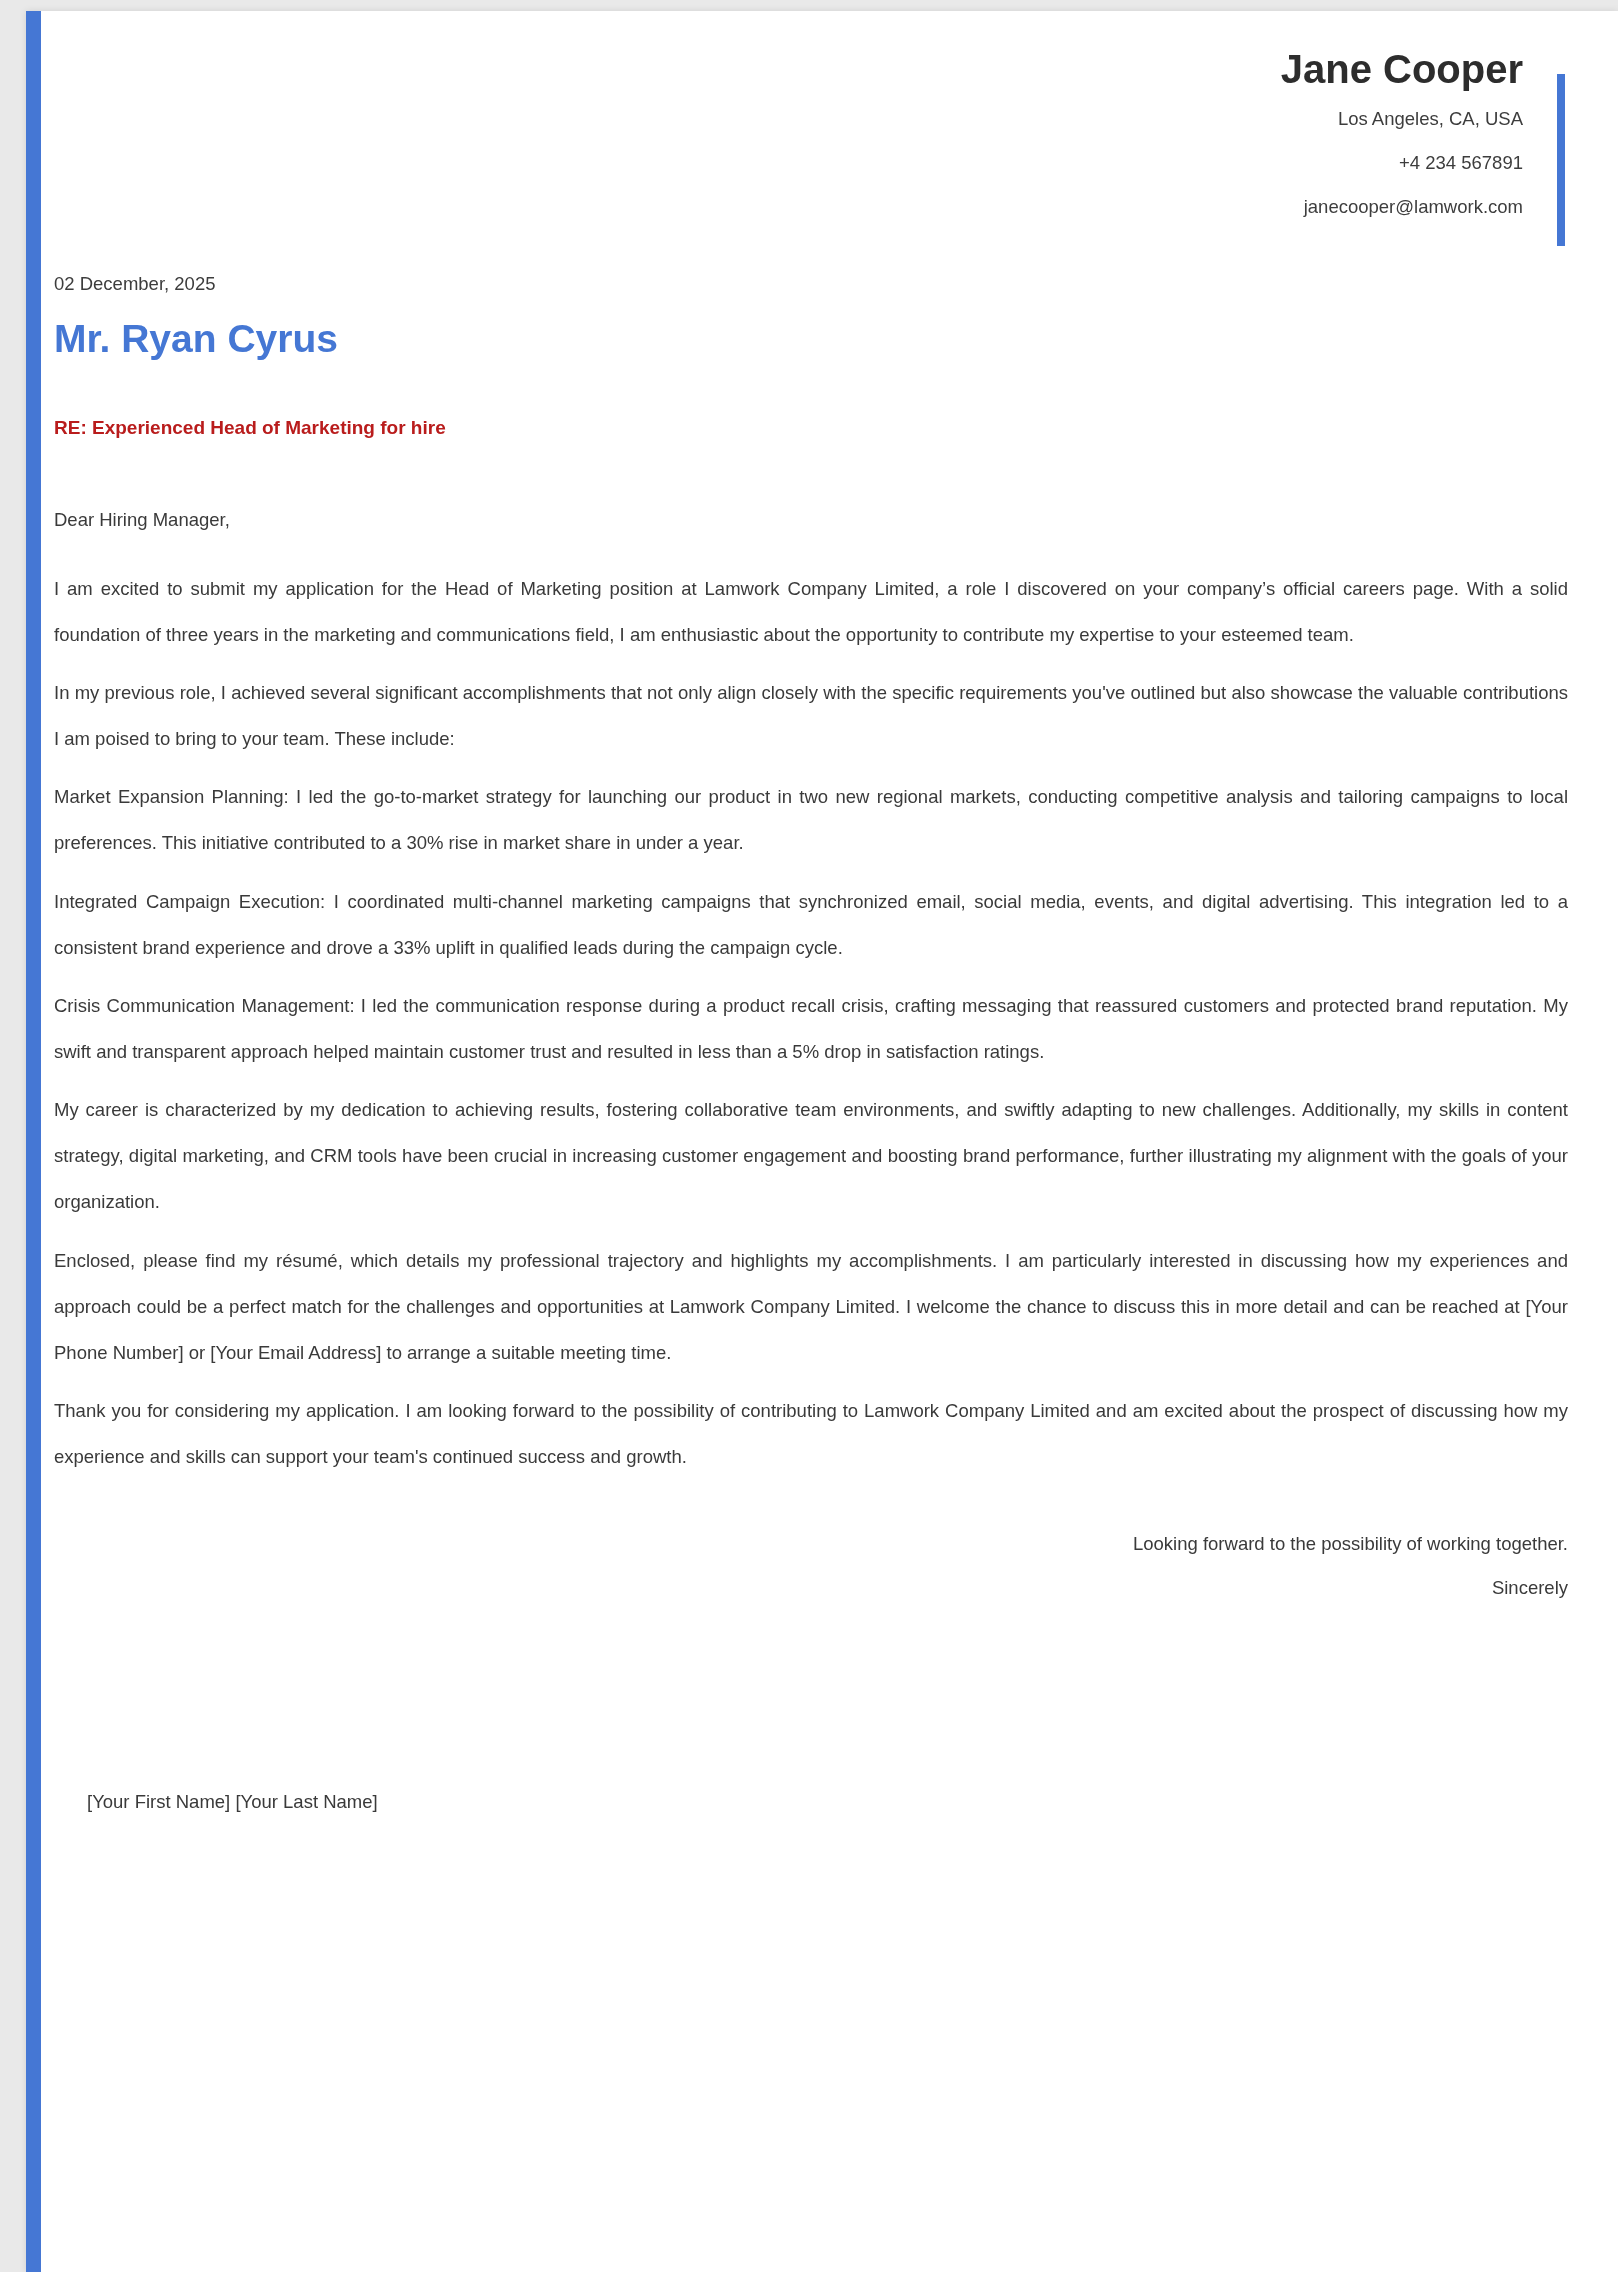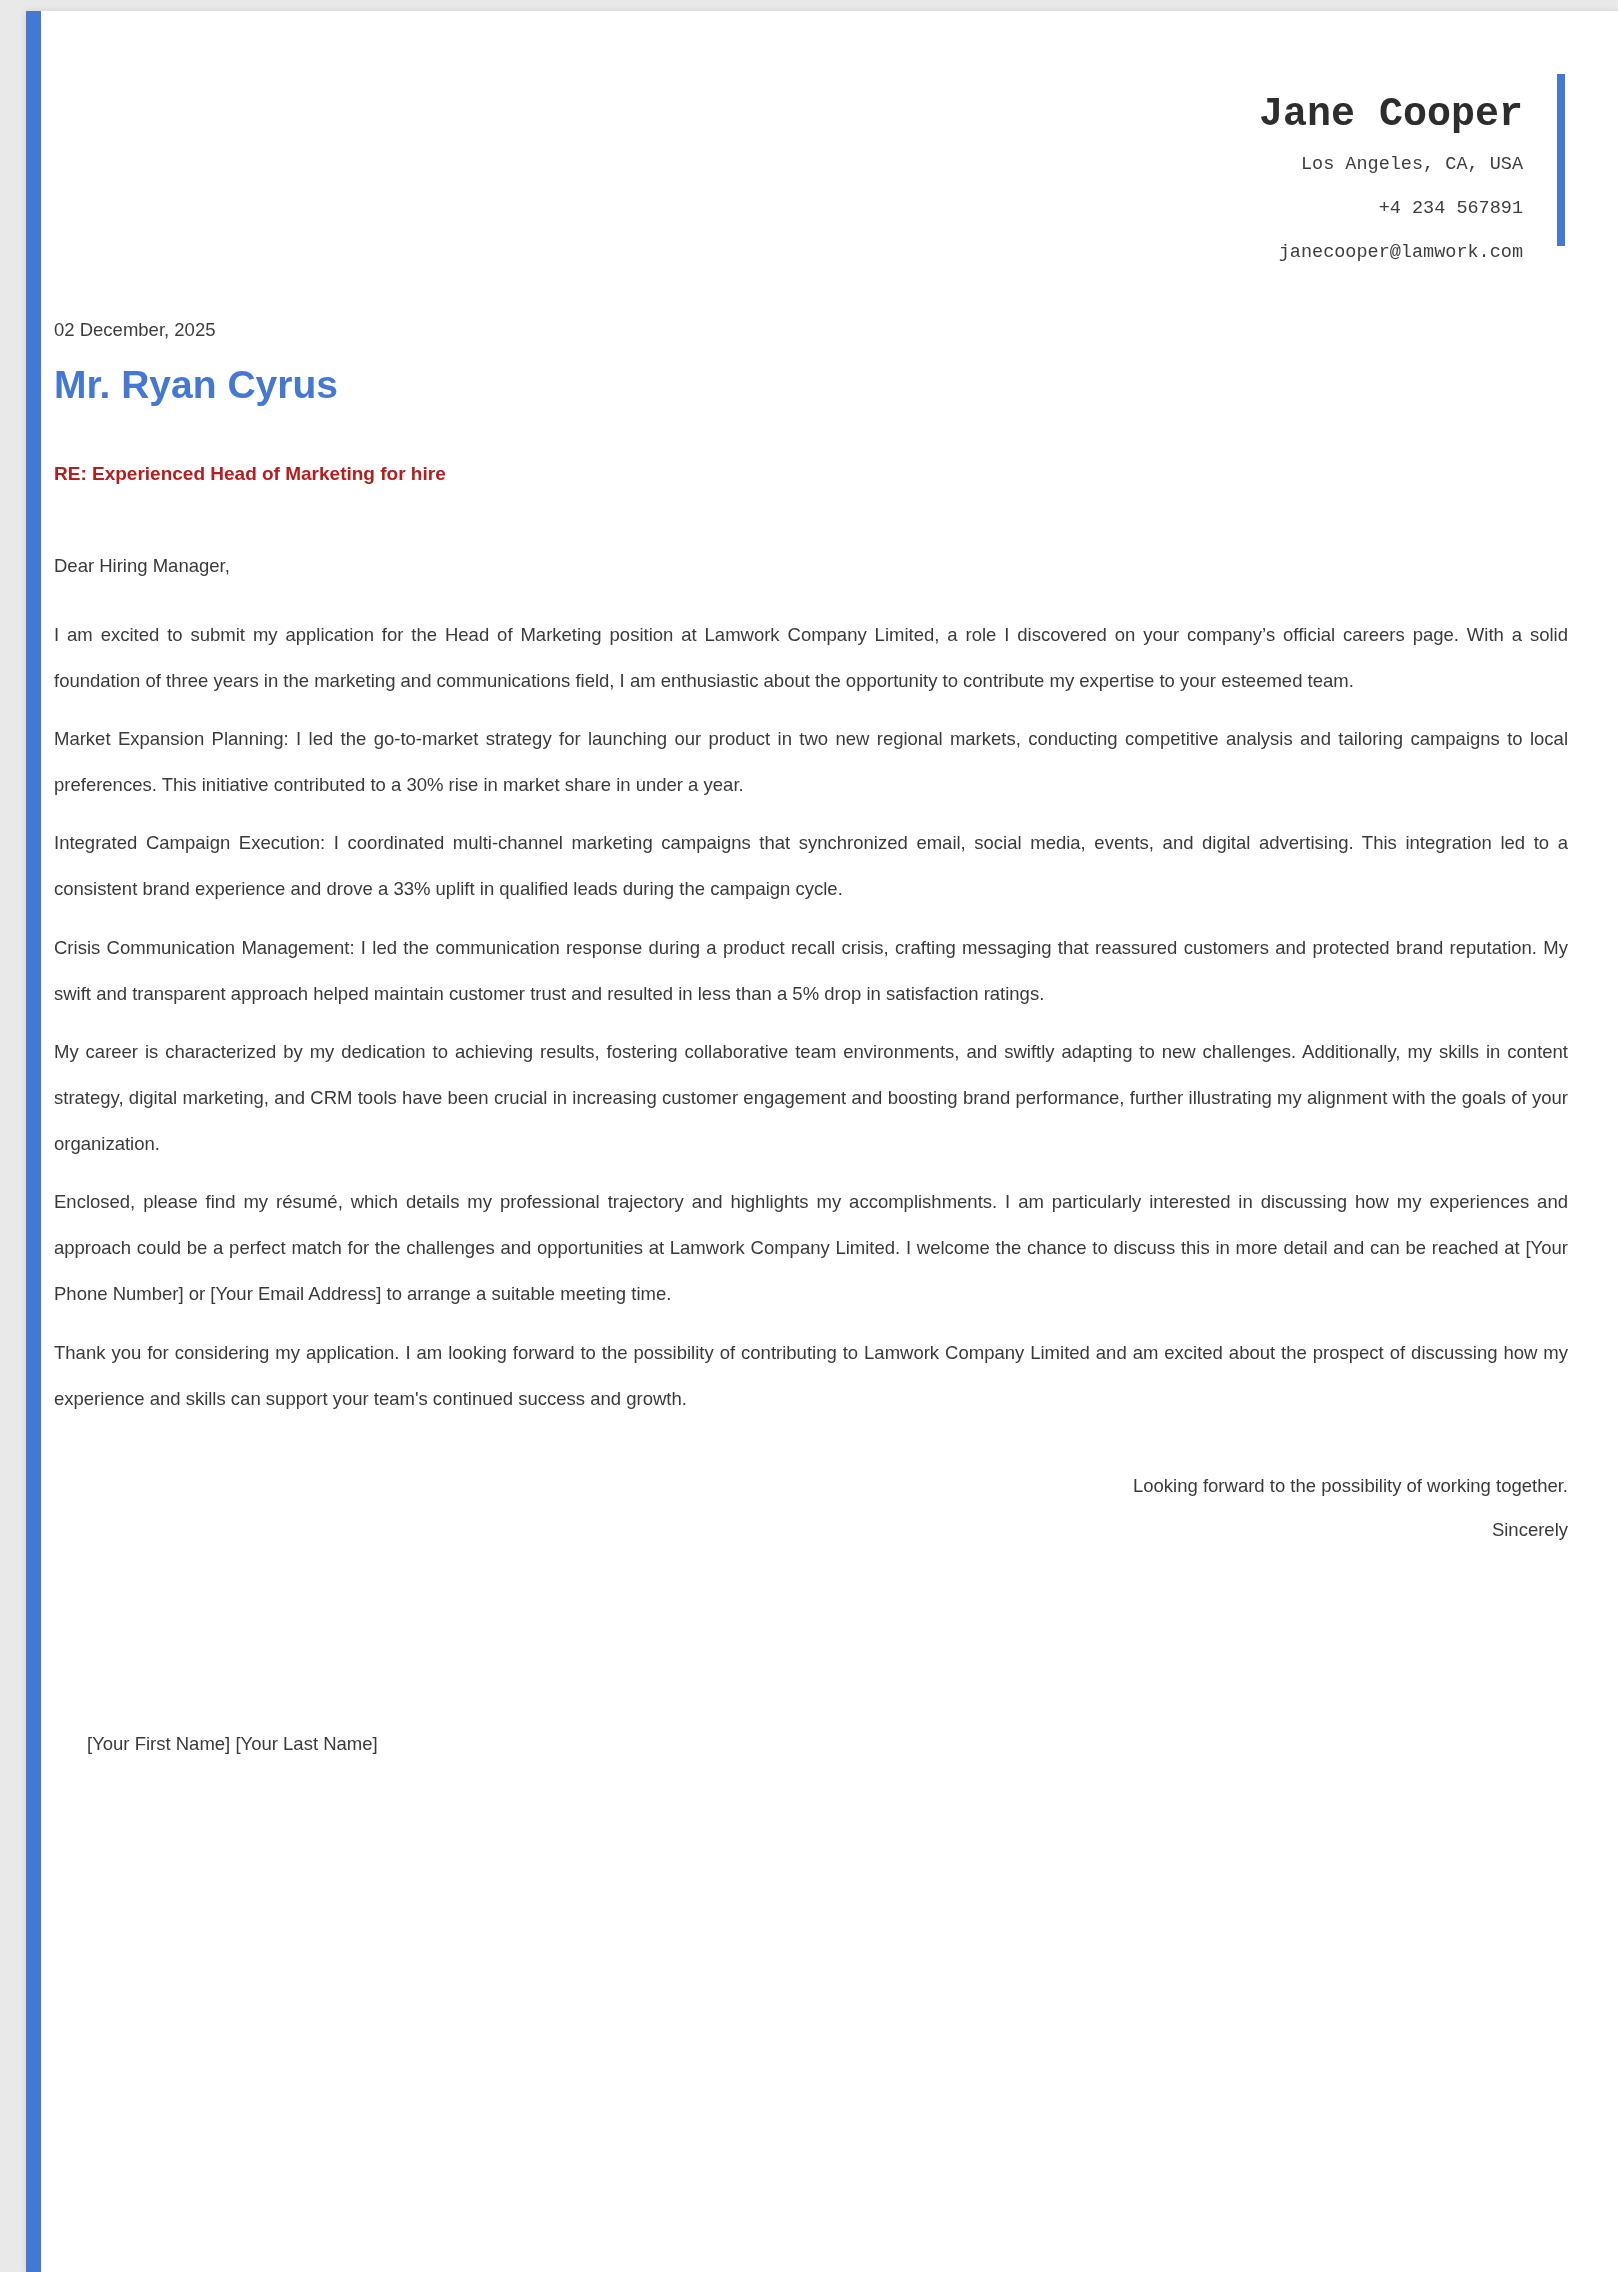--- a/index.html
+++ b/index.html
@@ -28,23 +28,22 @@
   .accent-strip {
     position: absolute;
     left: 0;
     top: 0;
     width: 15px;
     height: 100%;
     background: var(--accent, #4577d4);
   }
   .header {
     position: relative;
-    padding: 81px 95px 0 0;
+    padding: 35px 95px 0 0;
     text-align: right;
-    font-family: Liberation Mono, monospace;
   }
   .header-name {
     font-size: 40px;
     font-weight: 700;
     color: #2d2d2d;
     line-height: 1.15;
   }
   .header-contact {
     font-size: 18.5px;
     color: #3d3d3d;
@@ -137,20 +136,21 @@
 
     <div class="recipient-name">Mr. Ryan Cyrus</div>
 
 
     <div class="subject-line">RE: Experienced Head of Marketing for hire</div>
 
     <div class="salutation">Dear Hiring Manager,</div>
 
     <div class="letter-body">
       <p>I am excited to submit my application for the Head of Marketing position at Lamwork Company Limited, a role I discovered on your company’s official careers page. With a solid foundation of three years in the marketing and communications field, I am enthusiastic about the opportunity to contribute my expertise to your esteemed team.</p>
+      <p>In my previous role, I achieved several significant accomplishments that not only align closely with the specific requirements you've outlined but also showcase the valuable contributions I am poised to bring to your team. These include:</p>
       <p>Market Expansion Planning: I led the go-to-market strategy for launching our product in two new regional markets, conducting competitive analysis and tailoring campaigns to local preferences. This initiative contributed to a 30% rise in market share in under a year.</p>
       <p>Integrated Campaign Execution: I coordinated multi-channel marketing campaigns that synchronized email, social media, events, and digital advertising. This integration led to a consistent brand experience and drove a 33% uplift in qualified leads during the campaign cycle.</p>
       <p>Crisis Communication Management: I led the communication response during a product recall crisis, crafting messaging that reassured customers and protected brand reputation. My swift and transparent approach helped maintain customer trust and resulted in less than a 5% drop in satisfaction ratings.</p>
       <p>My career is characterized by my dedication to achieving results, fostering collaborative team environments, and swiftly adapting to new challenges. Additionally, my skills in content strategy, digital marketing, and CRM tools have been crucial in increasing customer engagement and boosting brand performance, further illustrating my alignment with the goals of your organization.</p>
       <p>Enclosed, please find my résumé, which details my professional trajectory and highlights my accomplishments. I am particularly interested in discussing how my experiences and approach could be a perfect match for the challenges and opportunities at Lamwork Company Limited. I welcome the chance to discuss this in more detail and can be reached at [Your Phone Number] or [Your Email Address] to arrange a suitable meeting time.</p>
       <p>Thank you for considering my application. I am looking forward to the possibility of contributing to Lamwork Company Limited and am excited about the prospect of discussing how my experience and skills can support your team's continued success and growth.</p>
     </div>
 
     <div class="closing-block">
       <div>Looking forward to the possibility of working together.</div>

